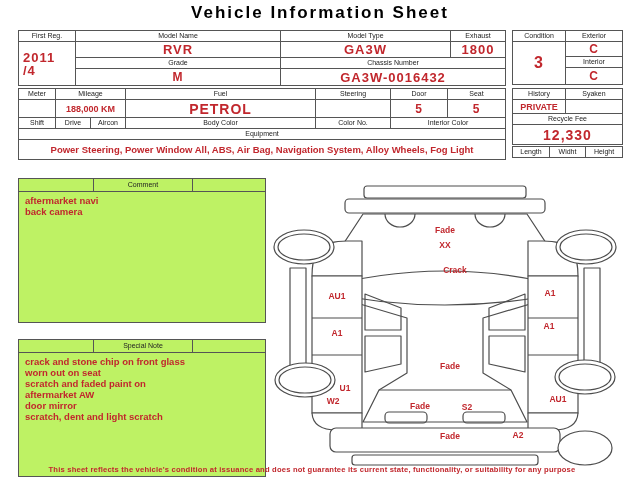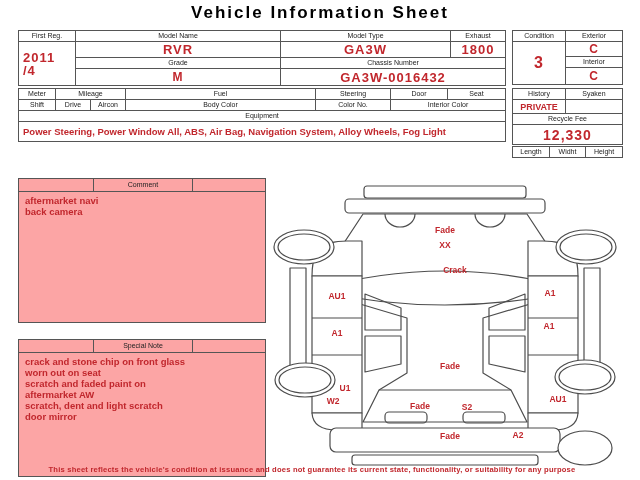--- a/index.html
+++ b/index.html
@@ -14,22 +14,22 @@
     font-size:17px;letter-spacing:2px;color:#000000;font-weight:600;
   }
   table{border-collapse:collapse;table-layout:fixed;}
   td{border:1px solid var(--line);padding:0;overflow:hidden;vertical-align:middle;}
   .lbl{font-size:7px;color:var(--ink);text-align:center;line-height:10px;}
   .val{color:var(--accent);text-align:center;font-weight:600;letter-spacing:1px;}
   .v14{font-size:14px;} .v13{font-size:13px;} .v12{font-size:12px;}
   .v11{font-size:11px;} .v9{font-size:9px;letter-spacing:0;}
   .v16{font-size:16px;}
   .firstreg{font-size:13px;line-height:13px;padding-left:4px;text-align:left;}
-  .equipval{font-size:9.5px;line-height:10px;padding:1px 4px;text-align:left;letter-spacing:0;}
-  .notebox{border:1px solid var(--line);background:#fca5a5;}
+  .equipval{font-size:9.5px;line-height:10px;padding:1px 4px;text-align:center;letter-spacing:0;}
+  .notebox{border:1px solid var(--line);background:#bef264;}
   .box-header{position:relative;height:12px;border-bottom:1px solid var(--line);}
   .box-header .hd{
     position:absolute;left:30%;width:40%;top:0;bottom:0;
     border-left:1px solid var(--line);border-right:1px solid var(--line);
     text-align:center;font-size:7px;line-height:12px;color:var(--ink);
   }
   .box-body{padding:3px 6px;color:var(--accent);font-size:9.5px;font-weight:600;line-height:11px;}
   #disclaimer{
     top:465px;left:0;width:624px;text-align:center;color:var(--accent);
     font-size:7.6px;font-weight:600;letter-spacing:0.2px;
@@ -110,20 +110,28 @@
       <col style="width:58px">
   </colgroup>
   <tbody>
       <tr style="height:11px">
     <td class="lbl">Meter</td>
     <td colspan="2" class="lbl">Mileage</td>
     <td class="lbl">Fuel</td>
     <td class="lbl">Steering</td>
     <td class="lbl">Door</td>
     <td class="lbl">Seat</td>
+  </tr>
+  <tr style="height:18px">
+    <td class="val v9"></td>
+    <td colspan="2" class="val v9">188,000 KM</td>
+    <td class="val v14">PETROL</td>
+    <td class="val v9"></td>
+    <td class="val v12">5</td>
+    <td class="val v12">5</td>
   </tr>
   <tr style="height:11px">
     <td class="lbl">Shift</td>
     <td class="lbl">Drive</td>
     <td class="lbl">Aircon</td>
     <td class="lbl">Body Color</td>
     <td class="lbl">Color No.</td>
     <td colspan="2" class="lbl">Interior Color</td>
   </tr>
   <tr style="height:9px">
@@ -185,22 +193,22 @@
 
 <div class="abs notebox" style="left:18px;top:339px;width:246px;height:136px;">
   <div class="box-header">
     <div class="hd">Special Note</div>
   </div>
   <div class="box-body">
       <div>crack and stone chip on front glass</div>
       <div>worn out on seat</div>
       <div>scratch and faded paint on</div>
       <div>aftermarket AW</div>
+      <div>door mirror</div>
       <div>scratch, dent and light scratch</div>
-      <div>door mirror</div>
     </div>
 </div>
 
 <div class="abs" style="left:267px;top:178px;width:368px;height:288px;">
   <svg width="368" height="288" viewBox="0 0 368 288">
     <g fill="none" stroke="#4d4d4d" stroke-width="1.2" stroke-linejoin="round">
 
       <rect x="97" y="8" width="162" height="12" rx="3"></rect>
       <rect x="78" y="21" width="200" height="14" rx="4"></rect>
 

